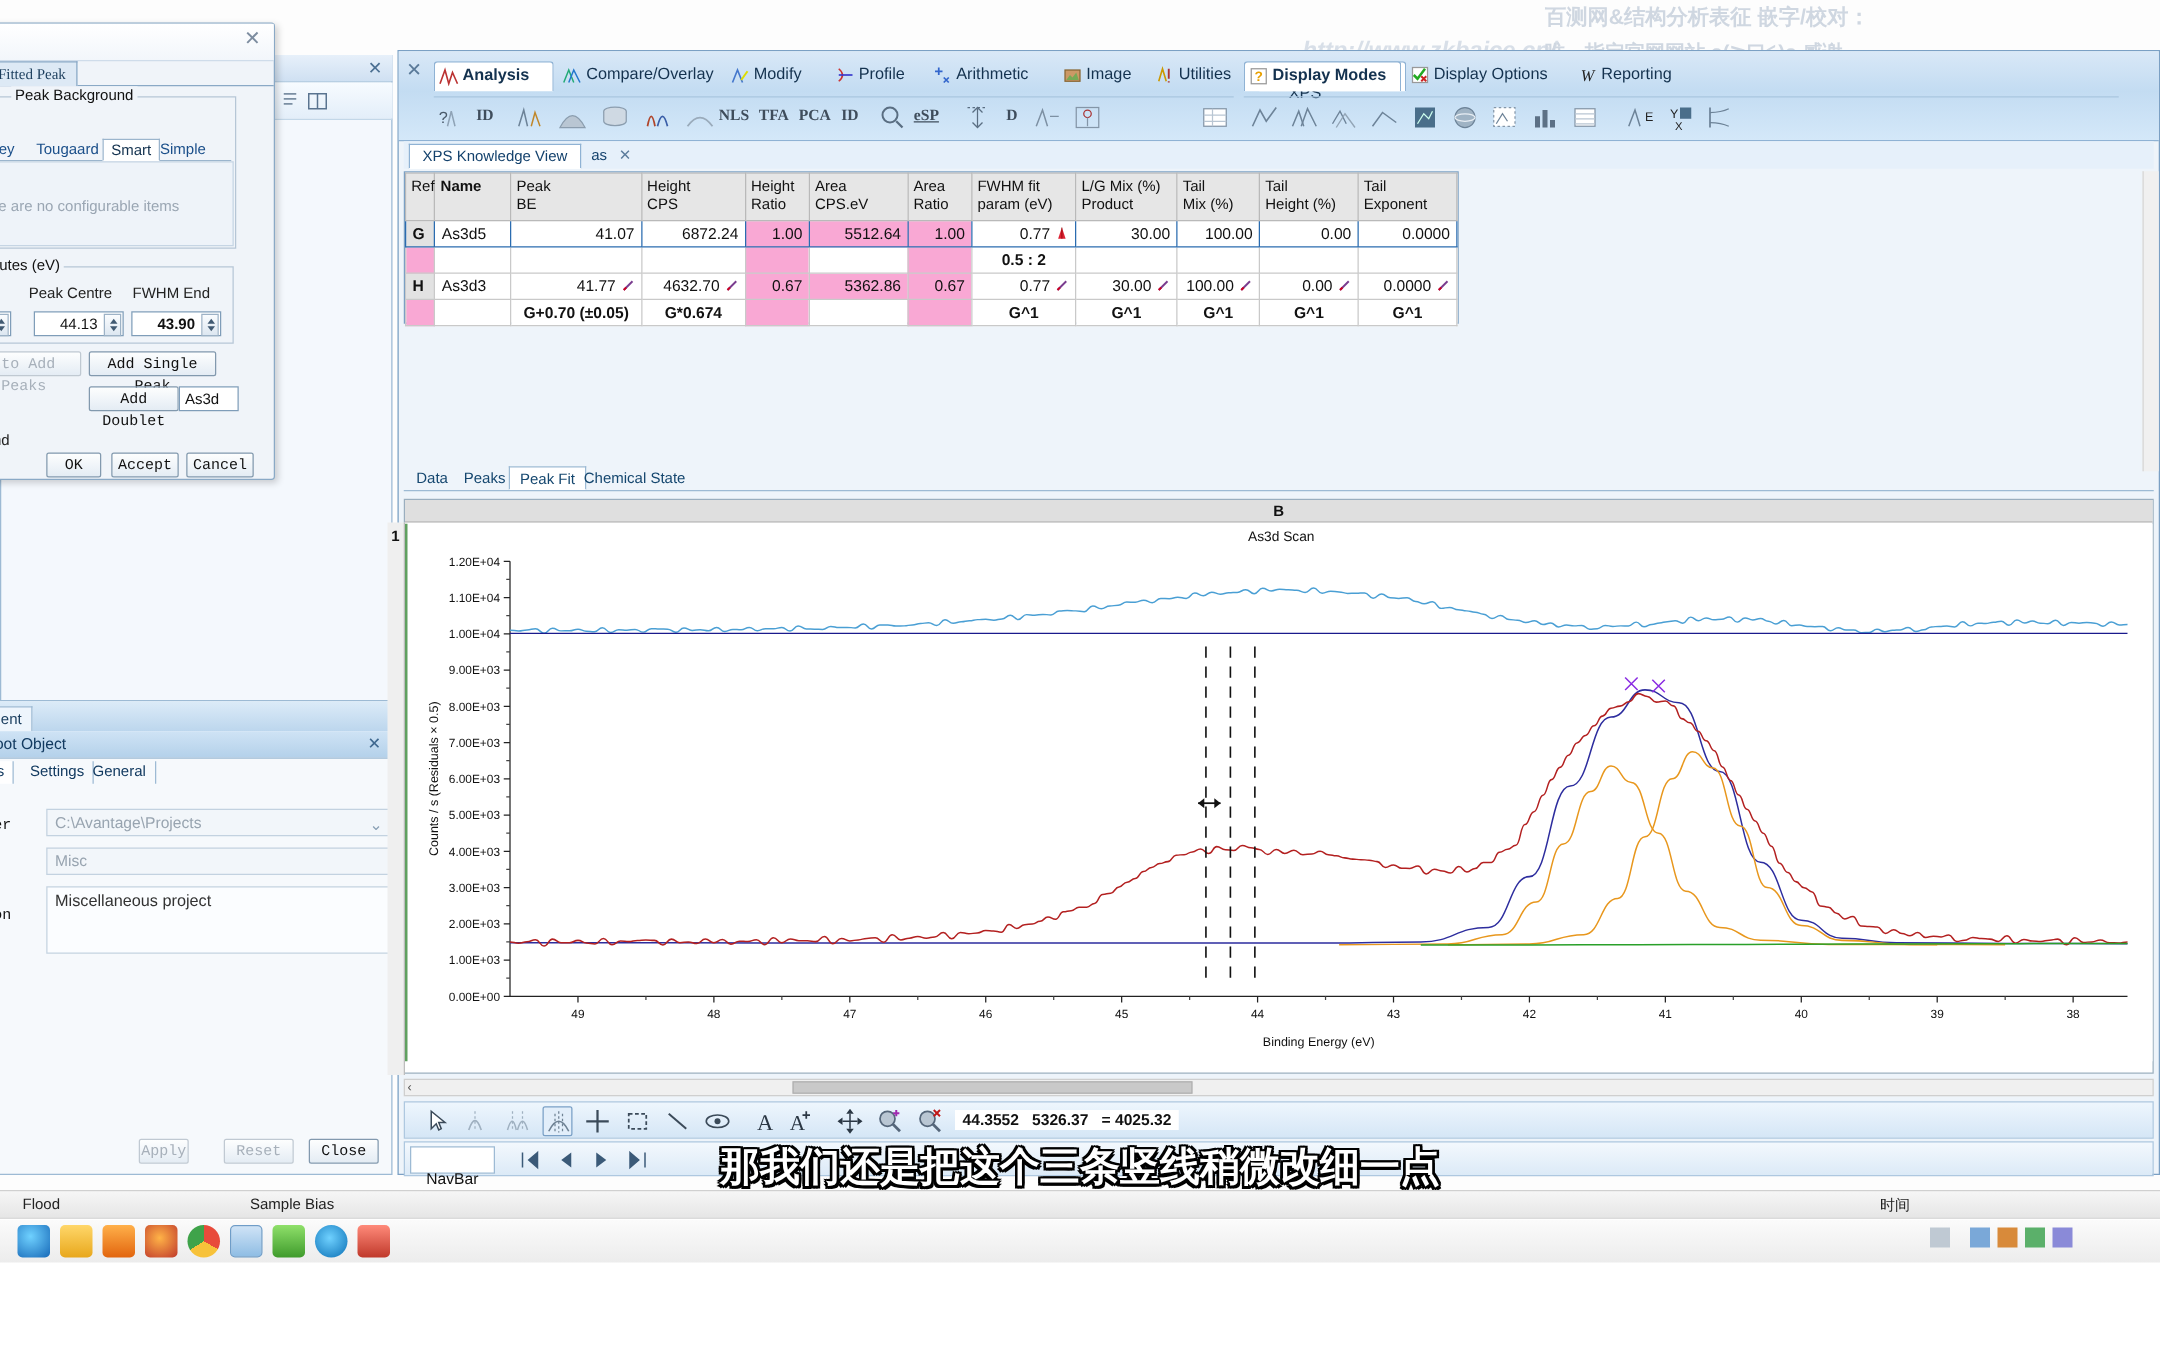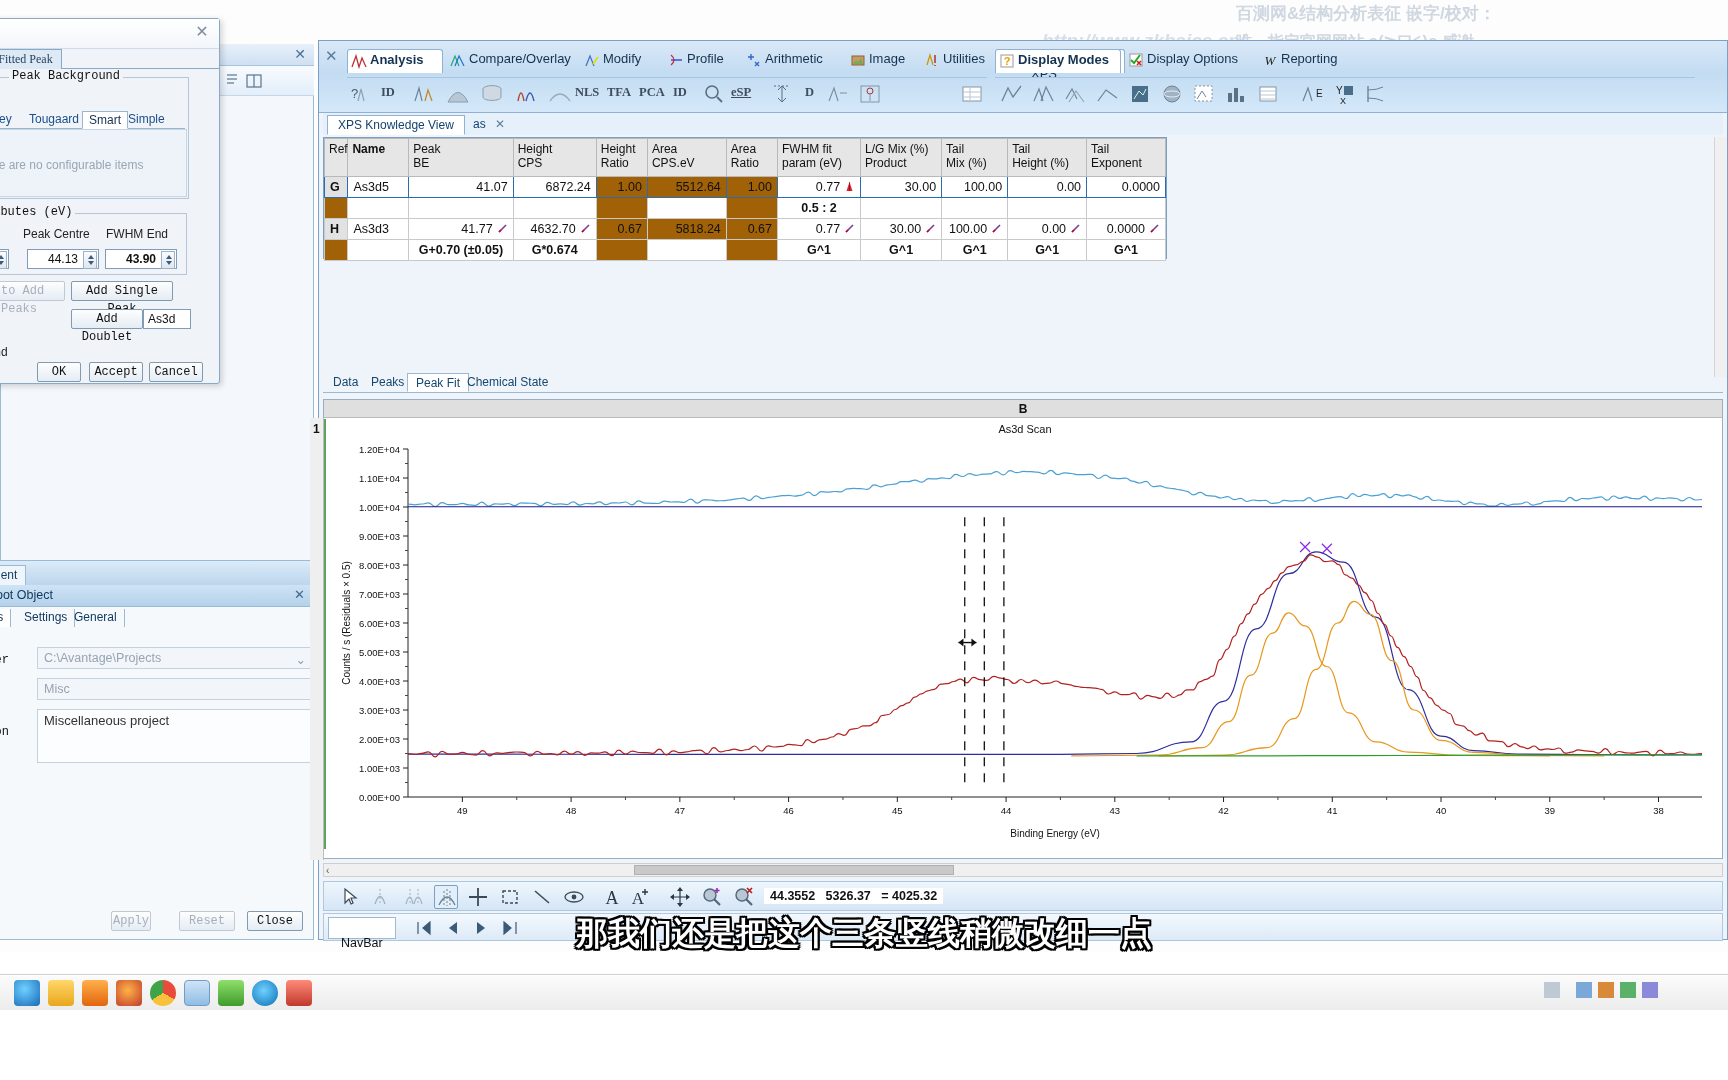--- a/index.html
+++ b/index.html
@@ -39,21 +39,21 @@
   #dlg-peak .titlebar .close { position:absolute; right:8px; top:4px; width:18px; height:18px;
      color:#7d8da0; font-size:16px; line-height:18px; text-align:center; cursor:pointer; }
   .tabstrip1 { position:absolute; left:0; top:30px; width:100%; height:20px; border-bottom:1px solid #8aa9c6; }
   .tabstrip1 .tab {
      position:absolute; left:-16px; top:0; height:20px; padding:2px 8px 0 8px;
      background:#dde9f5; border:1px solid #8aa9c6; border-bottom:none;
      font-size:12px; color:#1b3d5c; font-family:"Liberation Serif", serif;
   }
   .groupbox { position:absolute; border:1px solid #b6c6d6; }
   .grp-label { position:absolute; font-size:12px; background:#f0f4f9; padding:0 3px;
-     font-family:Liberation Mono, monospace; }
+     font-family:Liberation Sans, sans-serif; }
   #bg-group { left:-14px; top:58px; width:210px; height:122px; }
   #bg-group-label { left:16px; top:50px; }
   .subtabs { position:absolute; left:-16px; top:92px; width:208px; height:18px; }
   .subtabs .st { position:absolute; top:0; height:18px; padding:1px 6px 0 6px;
      font-size:12px; color:#1b4f8a; }
   .subtabs .st.sel { background:#ffffff; border:1px solid #9bb5cd; border-bottom:1px solid #fff; color:#12314e; }
   .subtabs .strip { position:absolute; left:0; top:17px; width:208px; height:1px; background:#9bb5cd; }
   #bg-inner { left:-14px; top:110px; width:208px; height:68px; background:#eef3f9; border:1px solid #c6d5e4; }
   #bg-inner .msg { position:absolute; left:8px; top:28px; font-size:12px; color:#9aa6b3; }
 
@@ -124,21 +124,21 @@
   #kv-table { position:absolute; left:4px; top:96px; width:844px; height:122px; background:#fff;
      border:1px solid #7ba0c4; }
   table.kv { border-collapse:collapse; width:100%; table-layout:fixed; }
   table.kv th {
      background:#e6e6e6; border:1px solid #b9b9b9; font-weight:normal; font-size:12px;
      text-align:left; vertical-align:top; padding:3px 4px; height:38px; color:#111;
   }
   table.kv th.namecol { font-weight:bold; }
   table.kv td { border:1px solid #c9c9c9; font-size:12.5px; padding:2px 5px; height:21px; background:#fff; }
   table.kv td.r { text-align:right; }
-  table.kv td.gray { background:#a16207; text-align:right; }
+  table.kv td.gray { background:#f9a8d4; text-align:right; }
   table.kv td.reflab { background:#e2e2e2; font-weight:bold; text-align:left; width:22px; }
   table.kv td.blank { background:#fff; }
   table.kv tr.sel td { border-color:#2b6cb0; }
   table.kv td.ctr { text-align:center; font-weight:bold; }
   .pin { display:inline-block; width:11px; height:11px; margin-left:4px; vertical-align:-1px; }
 
   
   #lower-tabs { position:absolute; left:4px; top:332px; width:1400px; height:20px; border-bottom:1px solid #9dbad4; }
   #lower-tabs .lt { position:absolute; top:0; height:19px; padding:2px 8px 0 8px; font-size:12px; color:#15476f; }
   #lower-tabs .lt.sel { background:#fff; border:1px solid #9dbad4; border-bottom:1px solid #fff; }
@@ -656,21 +656,21 @@
         <td>As3d3</td>
         <td class="r"><span>41.77</span><span class="pin"><svg width="11" height="11" viewBox="0 0 11 11">
                   <path d="M2 9 L9 2" stroke="#7a3d8f" stroke-width="1.6"></path>
                   <path d="M2 9 L4 7" stroke="#c02" stroke-width="1.6"></path>
                 </svg></span></td>
         <td class="r"><span>4632.70</span><span class="pin"><svg width="11" height="11" viewBox="0 0 11 11">
                   <path d="M2 9 L9 2" stroke="#7a3d8f" stroke-width="1.6"></path>
                   <path d="M2 9 L4 7" stroke="#c02" stroke-width="1.6"></path>
                 </svg></span></td>
         <td class="gray">0.67</td>
-        <td class="gray">5818.24</td>
+        <td class="gray">5362.86</td>
         <td class="gray">0.67</td>
         <td class="r"><span>0.77</span><span class="pin"><svg width="11" height="11" viewBox="0 0 11 11">
                   <path d="M2 9 L9 2" stroke="#7a3d8f" stroke-width="1.6"></path>
                   <path d="M2 9 L4 7" stroke="#c02" stroke-width="1.6"></path>
                 </svg></span></td>
         <td class="r"><span>30.00</span><span class="pin"><svg width="11" height="11" viewBox="0 0 11 11">
                   <path d="M2 9 L9 2" stroke="#7a3d8f" stroke-width="1.6"></path>
                   <path d="M2 9 L4 7" stroke="#c02" stroke-width="1.6"></path>
                 </svg></span></td>
         <td class="r"><span>100.00</span><span class="pin"><svg width="11" height="11" viewBox="0 0 11 11">
@@ -934,20 +934,25 @@
       <svg width="22" height="20" viewBox="0 0 22 20">
           <path d="M18 4v12M6 4 L13 10 L6 16Z" fill="#3b5a78" stroke="#3b5a78" stroke-width="1.2"></path>
         </svg>
     </div>
   </div>
 </div>
 
 <div class="abs" id="subtitle">那我们还是把这个三条竖线稍微改细一点</div>
 
 <div class="abs" id="taskbar">
+  <div id="tb-strip">
+    <span class="lbl" style="left:18px;">Flood</span>
+    <span class="lbl" style="left:200px;">Sample Bias</span>
+    <span class="lbl" style="right:200px;">时间</span>
+  </div>
   <div id="tb-sep"></div>
   <div id="tb-icons">
     <div class="tbicn" style="left:14px; background:radial-gradient(circle at 40% 35%, #6fd1ff, #1769b8);"></div>
     <div class="tbicn" style="left:48px; background:linear-gradient(#ffd76a,#e8a71c);"></div>
     <div class="tbicn" style="left:82px; background:linear-gradient(#ffb04a,#e2650e);"></div>
     <div class="tbicn" style="left:116px; background:radial-gradient(circle at 45% 40%, #ffb347, #c0392b);"></div>
     <div class="tbicn" style="left:150px; background:conic-gradient(#e84b3b 0 33%, #f7c23a 0 66%, #3fa34a 0 100%); border-radius:50%;"></div>
     <div class="tbicn" style="left:184px; background:linear-gradient(#cfe3f6,#8fbde4); border:1px solid #6f9dc8;"></div>
     <div class="tbicn" style="left:218px; background:linear-gradient(#8fe06a,#3f9b2c);"></div>
     <div class="tbicn" style="left:252px; background:radial-gradient(circle at 45% 40%, #6fd1ff, #0a6fb5); border-radius:50%;"></div>

